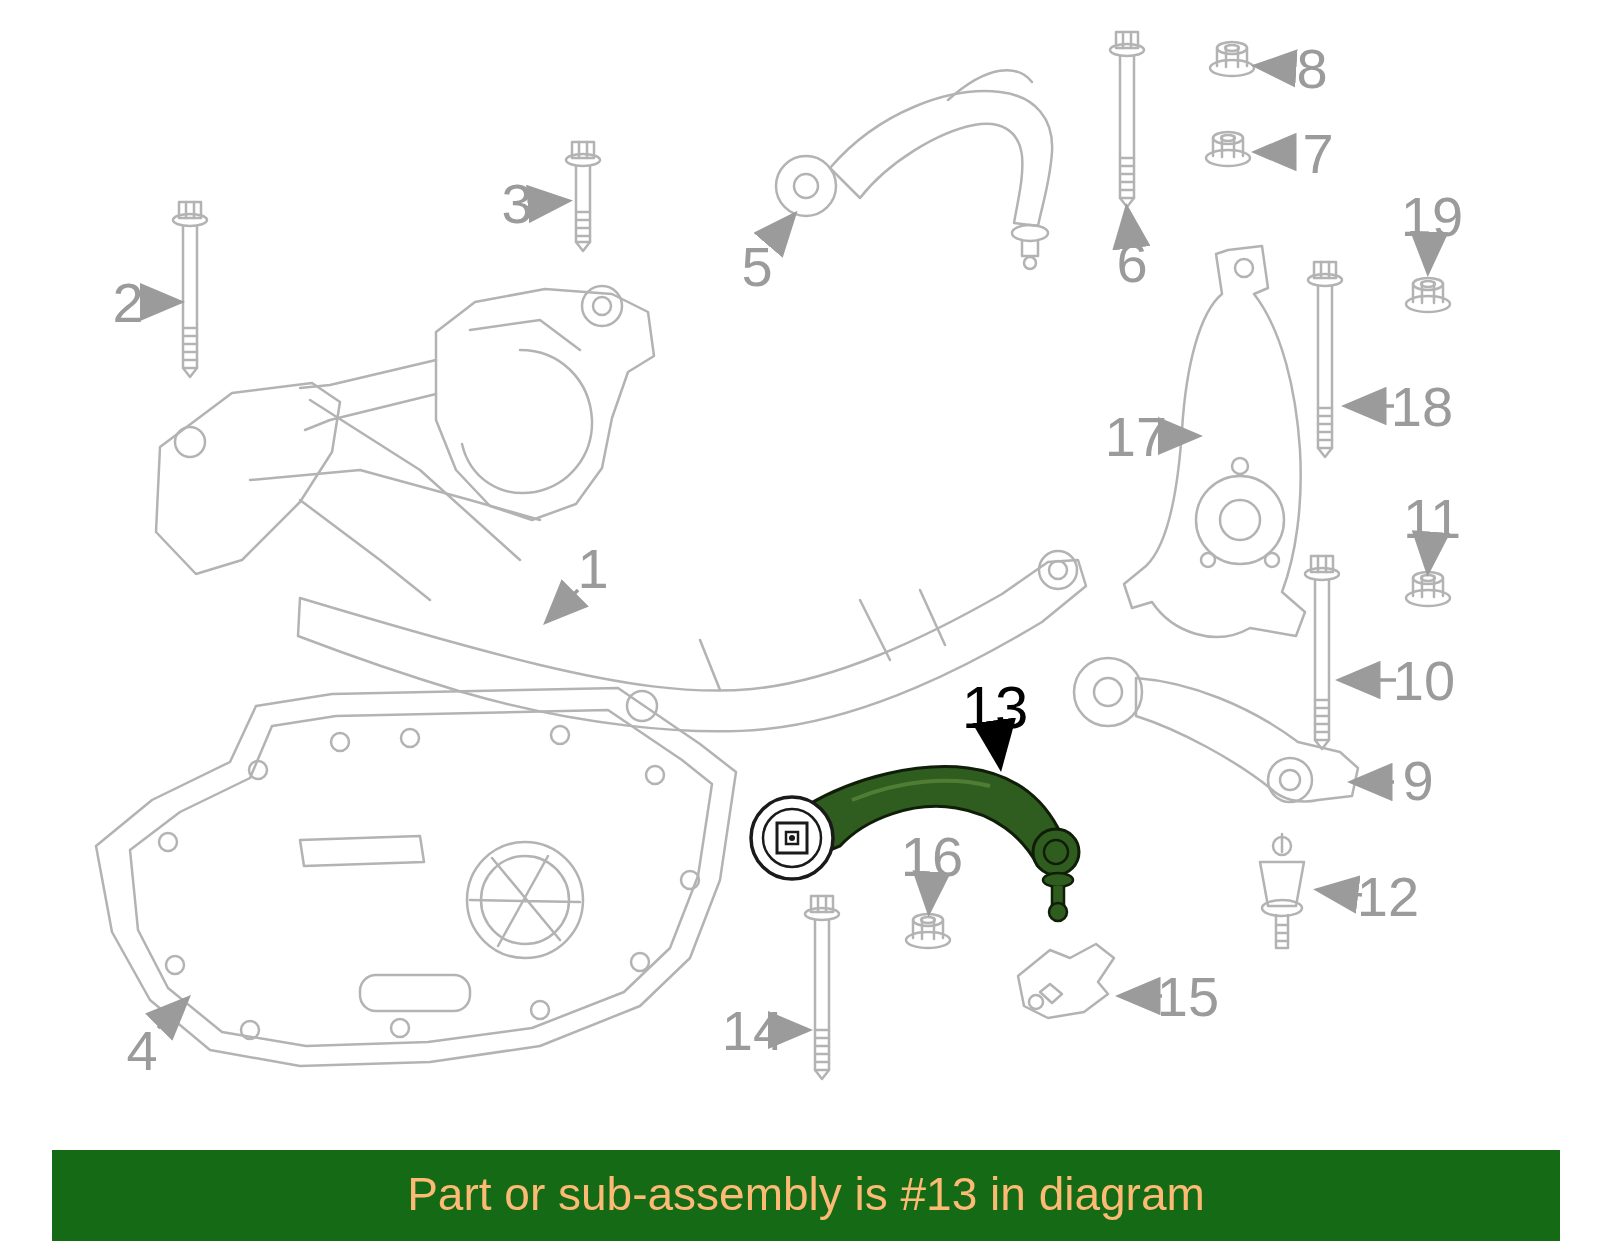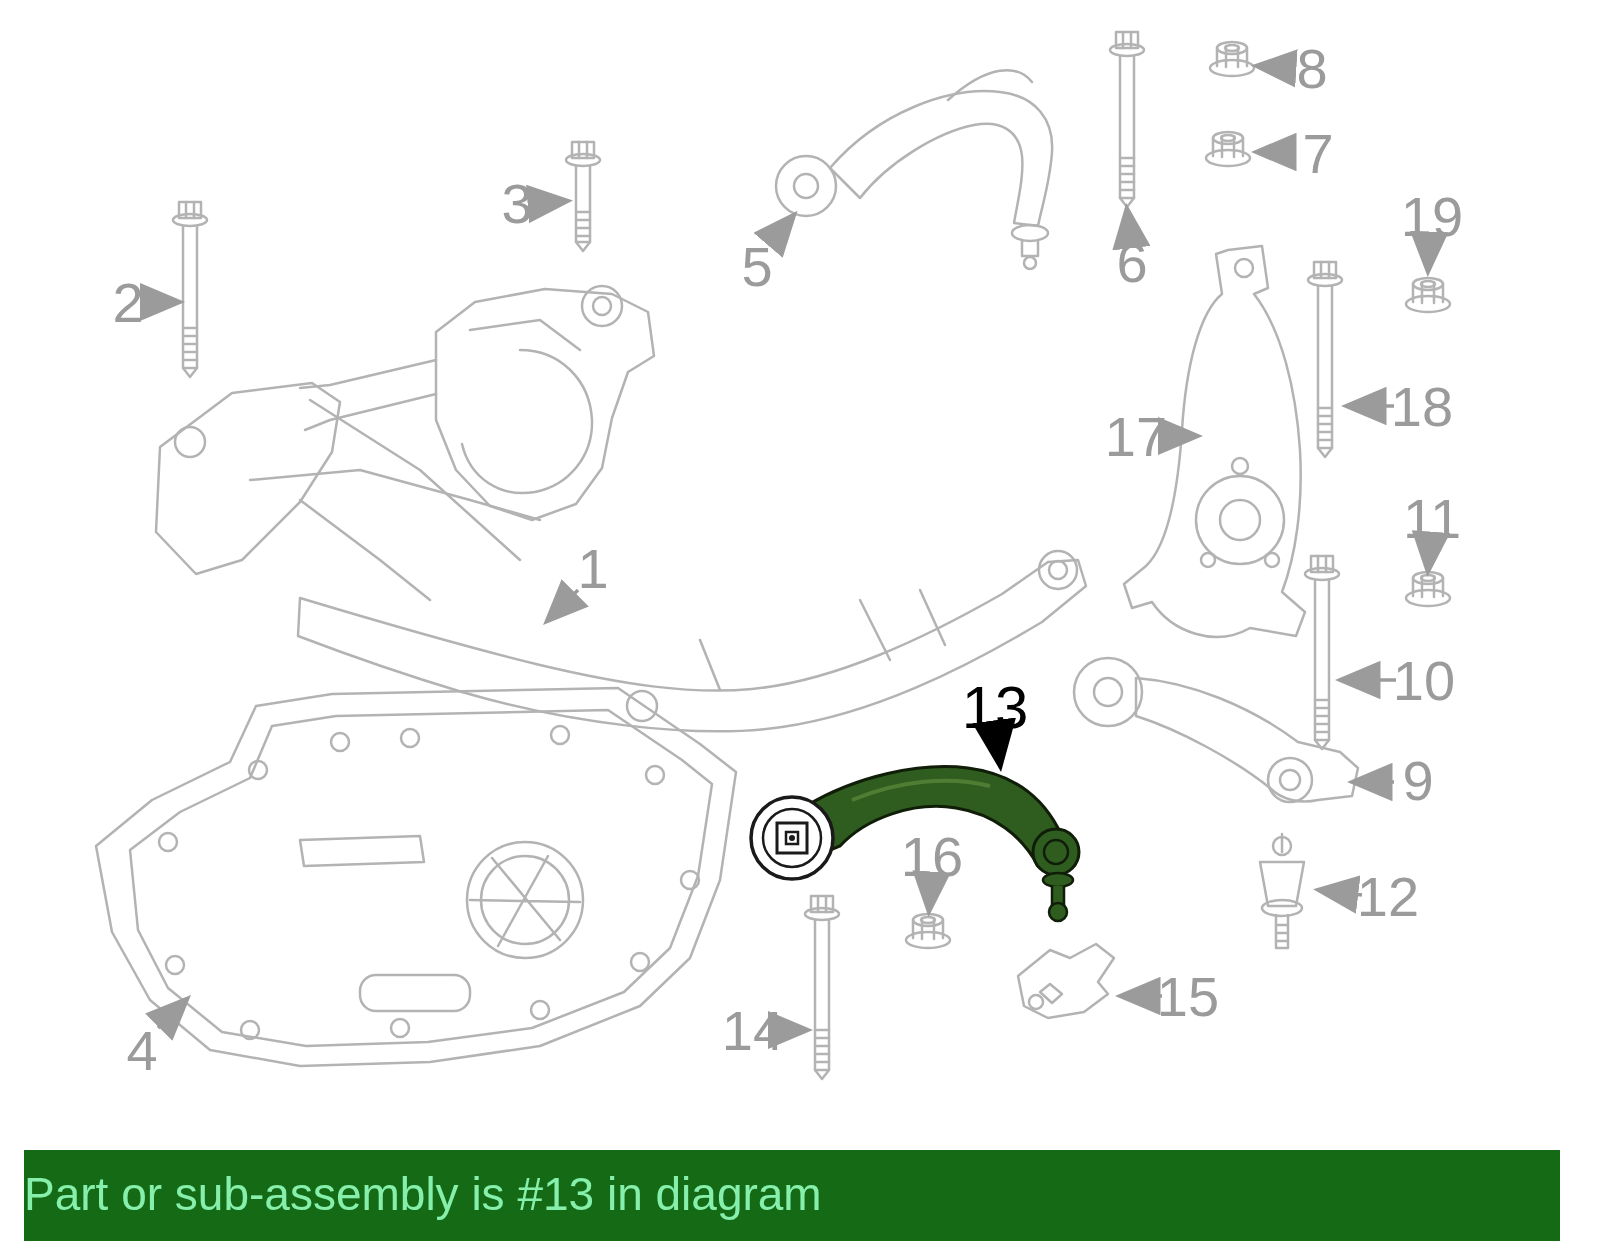--- a/index.html
+++ b/index.html
@@ -1,20 +1,20 @@
 <!DOCTYPE html>
 <html><head>
 <meta charset="utf-8">
 <style>
   html,body{margin:0;padding:0;background:#ffffff;font-family:"Liberation Sans",sans-serif;}
   .canvas{position:relative;width:1600px;height:1249px;background:#ffffff;overflow:hidden;}
   .canvas > svg{position:absolute;top:0;left:0;}
   .banner{
-    position:absolute;left:24px;right:40px;bottom:8px;
-    background:#156b15;color:#86efac;
+    position:absolute;left:52px;right:40px;bottom:8px;
+    background:#156b15;color:#fdba74;text-align:center;
     padding:16px 0 18px;
   }
   .banner div{font-size:46px;line-height:57px;}
   .part-label{
     font-size:56px;fill:#9b9b9b;text-anchor:middle;
     font-family:"Liberation Sans",sans-serif;
   }
   .part-label.highlight{fill:#000000;font-size:60px;}
   .lineart{stroke:#b3b3b3;fill:none;stroke-width:2.5;stroke-linejoin:round;stroke-linecap:round;}
   .callout{stroke:#9b9b9b;stroke-width:3.5;fill:none;}

